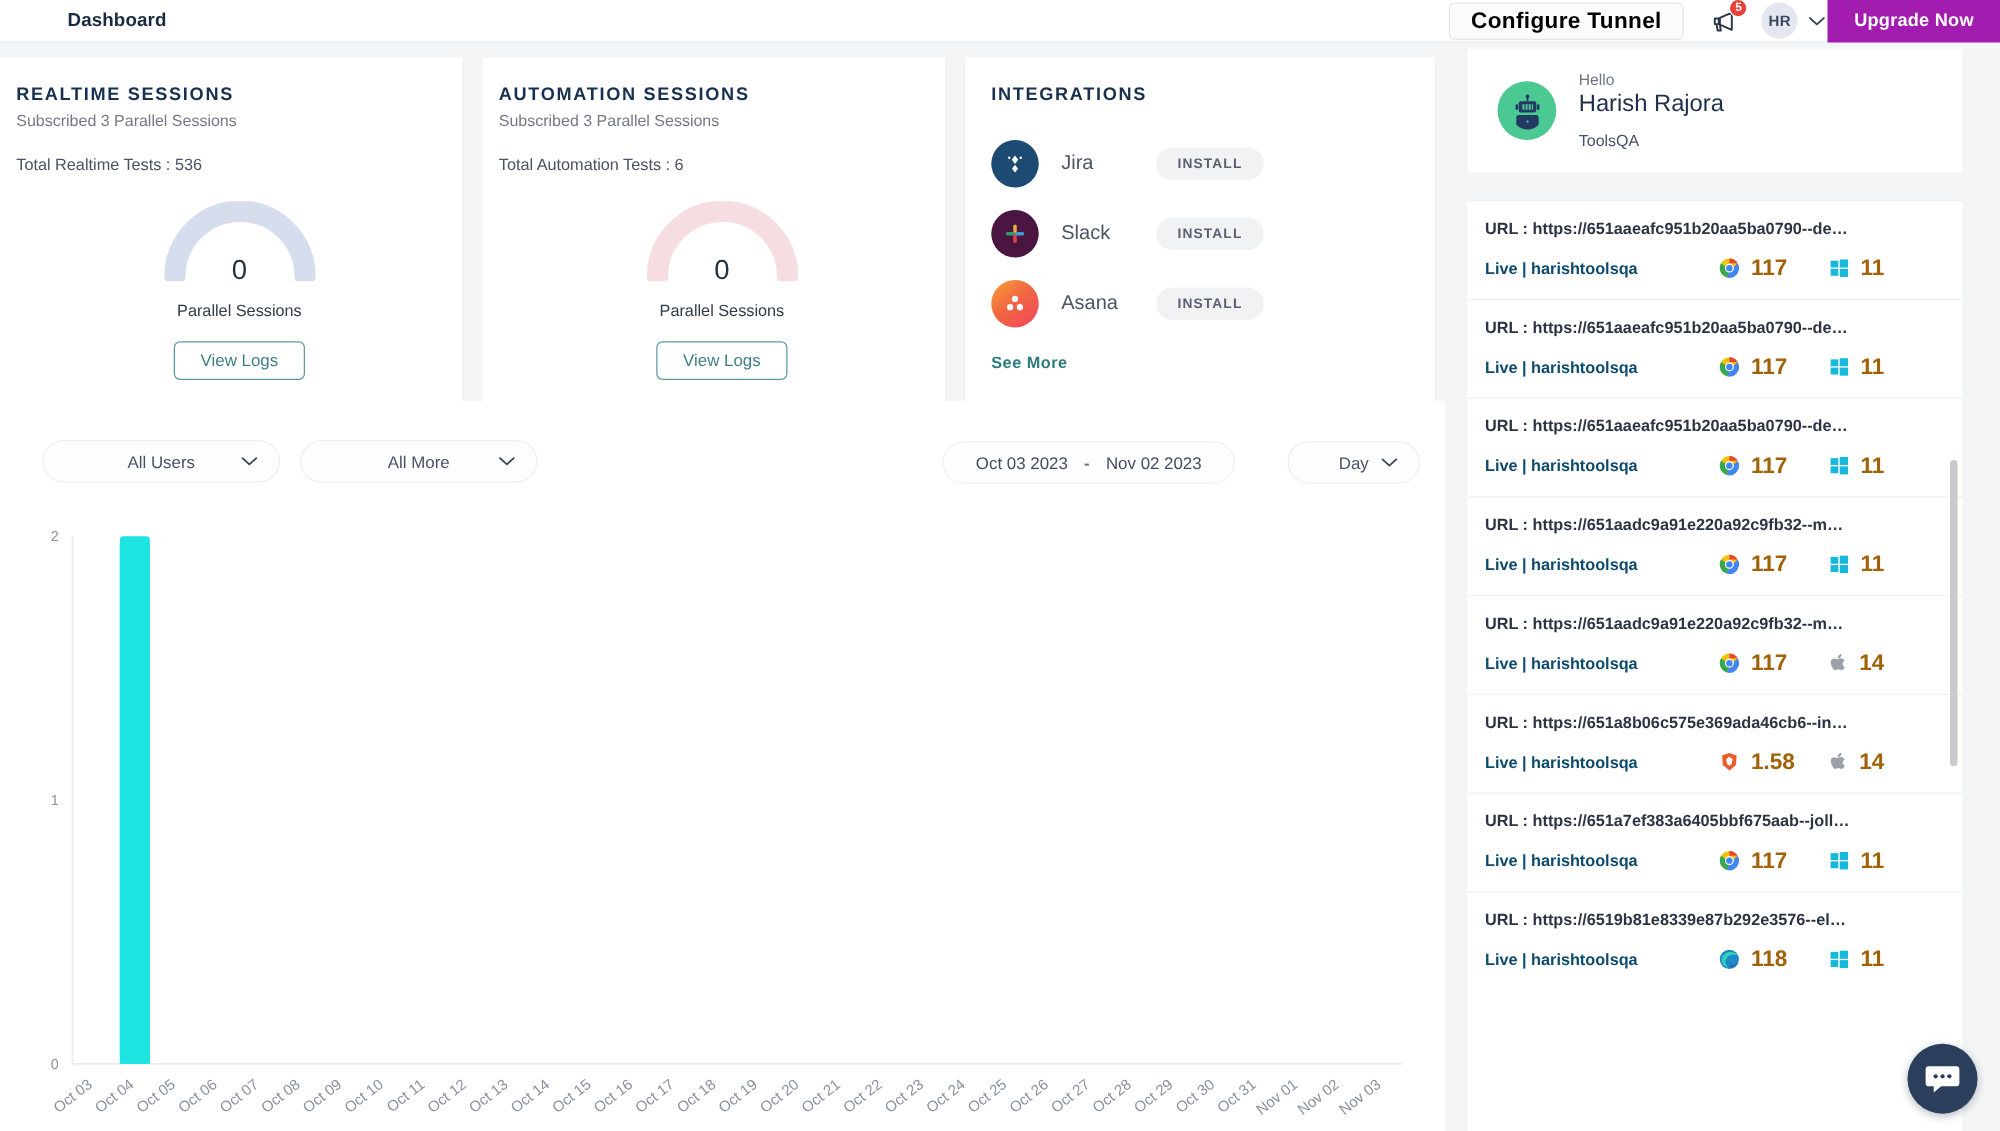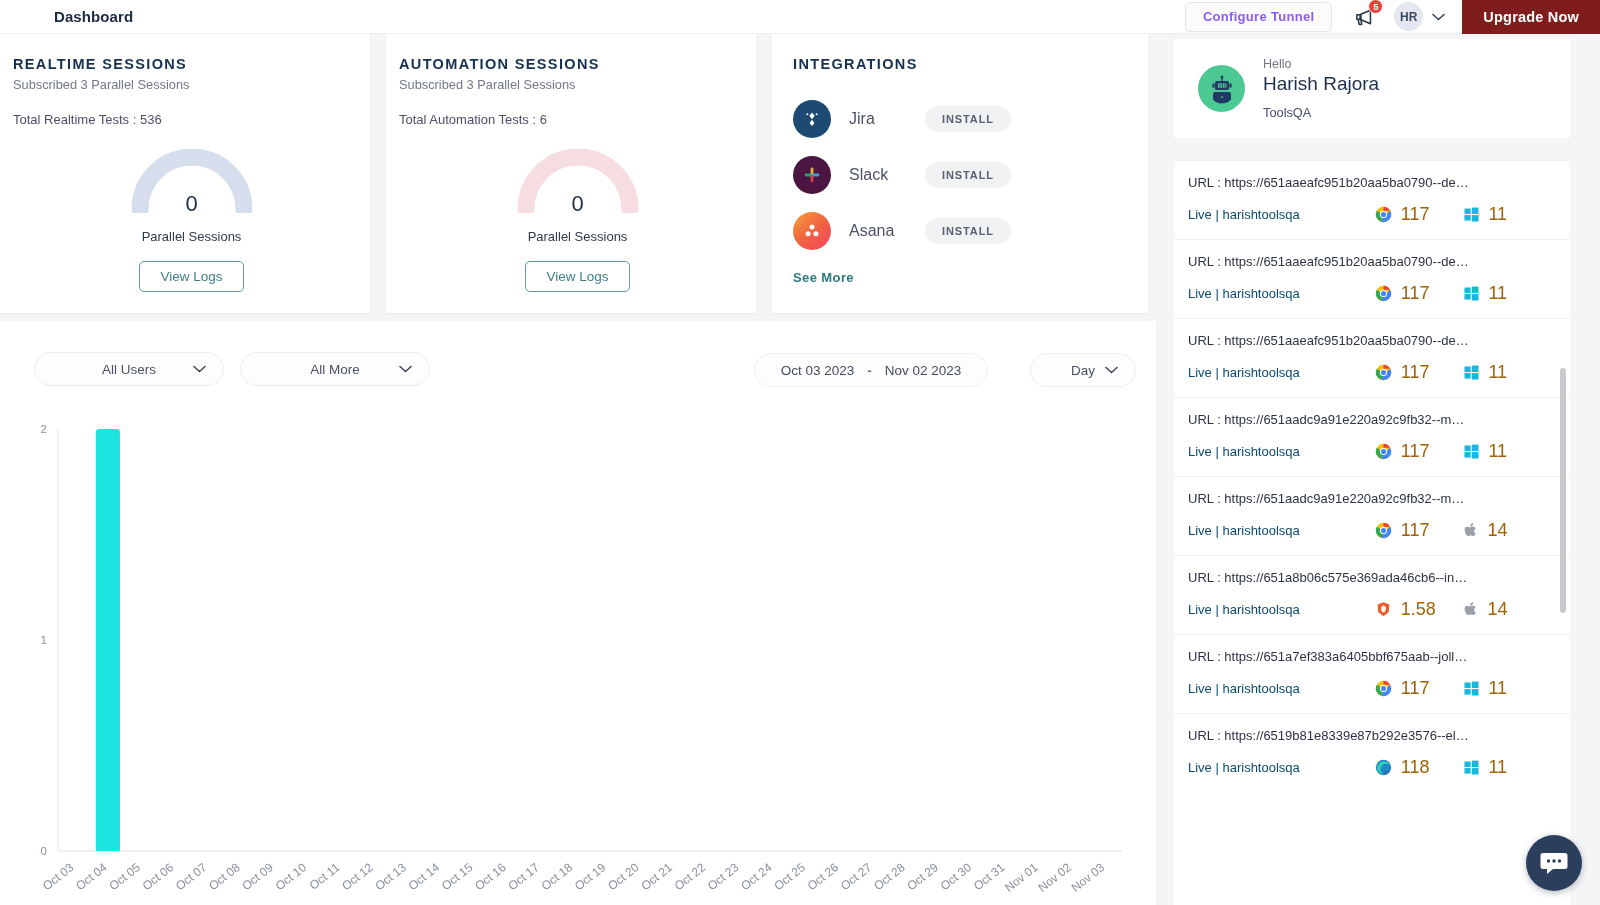--- a/index.html
+++ b/index.html
@@ -23,22 +23,22 @@
   .topbar-title {
     font-size: 15px; font-weight: bold; color: #1b2a40;
     margin-left: 13px; letter-spacing: .1px;
   }
   .topbar-right {
     margin-left: auto; display: flex; align-items: center; height: 100%;
   }
   .btn-tunnel {
     height: 30px; padding: 0 17px;
     border: 1px solid #e2e5ea; border-radius: 5px;
-    background: #fbfbfc; color: #8b5cf6;
-    font-size: 13px; font-weight: bold; letter-spacing: .3px;
+    background: #fbfbfc; color: #000000;
+    font-size: 18px; font-weight: bold; letter-spacing: .3px;
     display: flex; align-items: center; cursor: pointer;
     font-family: "Liberation Sans", sans-serif;
   }
   .megaphone-wrap {
     position: relative; width: 34px; height: 34px; margin-left: 16px;
     display: flex; align-items: center; justify-content: center; cursor: pointer;
   }
   .badge {
     position: absolute; top: -1px; right: -1px;
     min-width: 15px; height: 15px; padding: 0 3px;
@@ -49,34 +49,34 @@
   }
   .avatar-hr {
     width: 29px; height: 29px; border-radius: 50%;
     background: #e4e7ef; color: #3c4a60;
     font-size: 12px; font-weight: bold; letter-spacing: .3px;
     display: flex; align-items: center; justify-content: center;
     margin-left: 12px; cursor: pointer;
   }
   .chev-down { margin-left: 9px; cursor: pointer; display: flex; }
   .btn-upgrade {
-    height: 34px; margin-left: 17px; padding: 0 21px;
-    background: #7f1d1d; color: #fff; border: none;
+    height: 34px; margin-left: 2px; padding: 0 21px;
+    background: #a21caf; color: #fff; border: none;
     font-size: 14.5px; font-weight: bold; letter-spacing: .2px;
     display: flex; align-items: center; cursor: pointer;
     font-family: "Liberation Sans", sans-serif;
   }
 
   
   .left-col { position: absolute; left: 0; top: 34px; width: 1170px; height: 871px; }
   .right-col { position: absolute; left: 1170px; top: 34px; width: 430px; height: 871px; background:#f4f5f7; }
 
   
   .cards-row {
-    position: absolute; left: 0; top: 0; width: 1170px; height: 279px;
+    position: absolute; left: 0; top: 12px; width: 1170px; height: 279px;
     display: flex; gap: 16px; padding-right: 14px; align-items: flex-end;
   }
   .card {
     background: #fff; height: 279px;
     box-shadow: 0 1px 2px rgba(30,40,60,.06);
   }
   .card-sessions { width: 370px; padding: 22px 0 0 13px; }
   .card-integrations { width: 376px; padding: 22px 0 0 21px; }
   .card-title {
     font-size: 14.5px; font-weight: bold; color: #17304f;
@@ -168,21 +168,21 @@
   .org { font-size: 12.8px; color: #48506a; margin-top: 10px; }
 
   .recent-card {
     position: absolute; left: 4px; top: 126px; width: 396px; height: 745px;
     background: #fff; overflow: hidden;
   }
   .recent-title {
     height: 52px; display: flex; align-items: center; justify-content: center;
     font-size: 13px; font-weight: bold; color: #3b4557; letter-spacing: 1.6px;
   }
-  .test-row { height: 79px; padding: 14px 16px 0 14px; border-top: 1px solid #f0f1f4; }
+  .test-row { height: 79px; padding: 14px 16px 0 14px; border-top: 1px solid #f0f1f4; font-weight: bold; }
   .test-url {
     font-size: 13px; color: #2c3342; white-space: nowrap;
     overflow: hidden; text-overflow: ellipsis;
   }
   .test-meta {
     display: flex; align-items: center; margin-top: 14px;
   }
   .test-live { font-size: 13px; color: #0c4a6e; width: 196px; }
   .bchip { display: flex; align-items: center; width: 94px; }
   .bchip span { font-size: 18px; color: #a16207; margin-left: 9px; }

